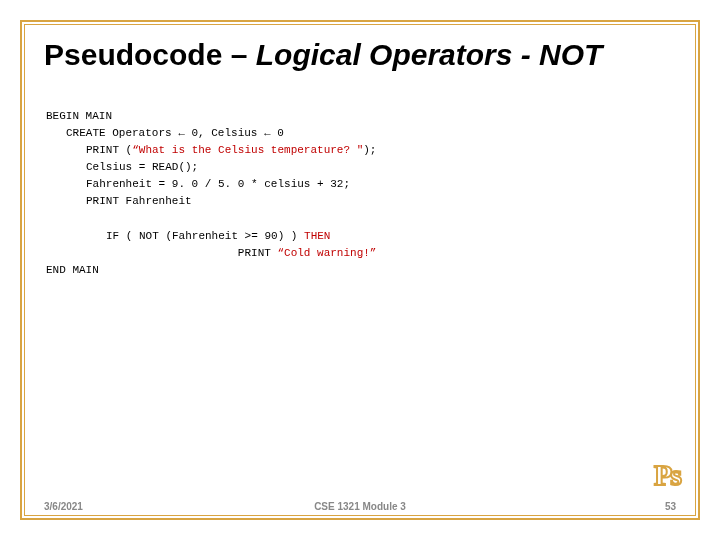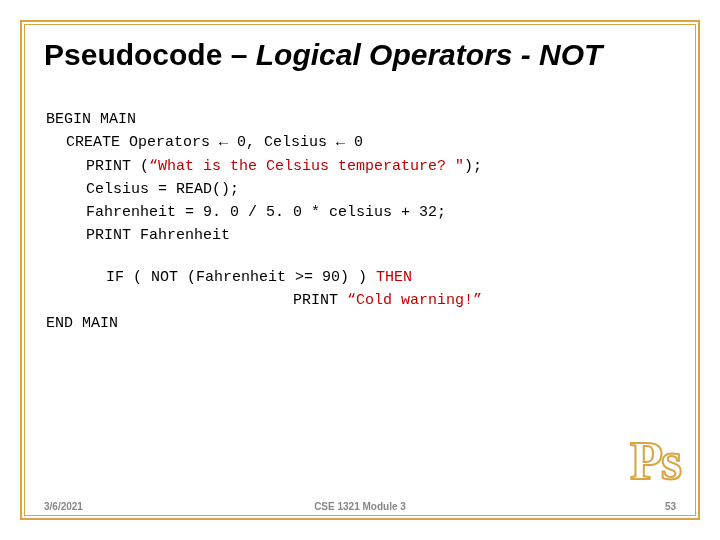--- a/index.html
+++ b/index.html
@@ -34,36 +34,36 @@
     font-weight: bold;
     color: #000;
     font-family: Verdana, Geneva, sans-serif;
   }
   .slide-title .italic { font-style: italic; }
   .code-block {
     position: absolute;
     top: 108px;
     left: 46px;
     font-family: Consolas, 'Courier New', monospace;
-    font-size: 15px;
+    font-size: 11px;
     line-height: 1.55;
     color: #000;
   }
   .code-block .str { color: #c00000; }
   .code-block .then-kw { color: #c00000; }
   .indent1 { margin-left: 20px; }
   .indent2 { margin-left: 40px; }
   .indent3 { margin-left: 60px; }
   .indent4 { margin-left: 120px; text-align: right; }
   .ps-logo {
     position: absolute;
     right: 40px;
     bottom: 48px;
     font-family: Georgia, 'Times New Roman', serif;
-    font-size: 54px;
+    font-size: 30px;
     font-weight: bold;
     color: #fff;
     -webkit-text-stroke: 2px #d9a441;
     letter-spacing: -2px;
   }
   .footer {
     position: absolute;
     bottom: 28px;
     left: 44px;
     right: 44px;

